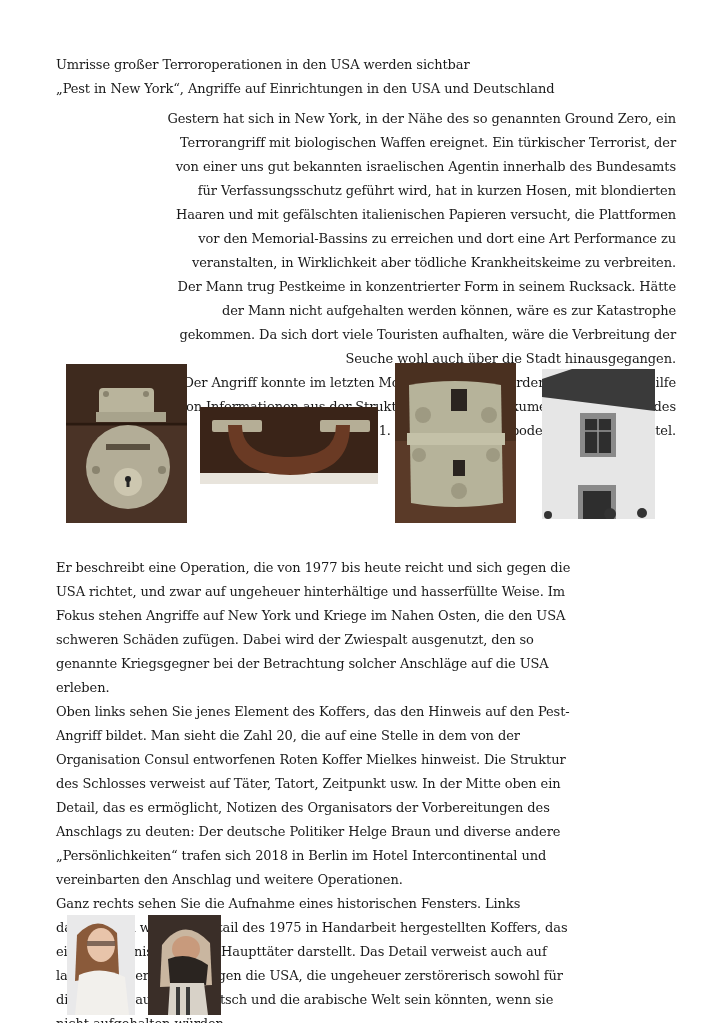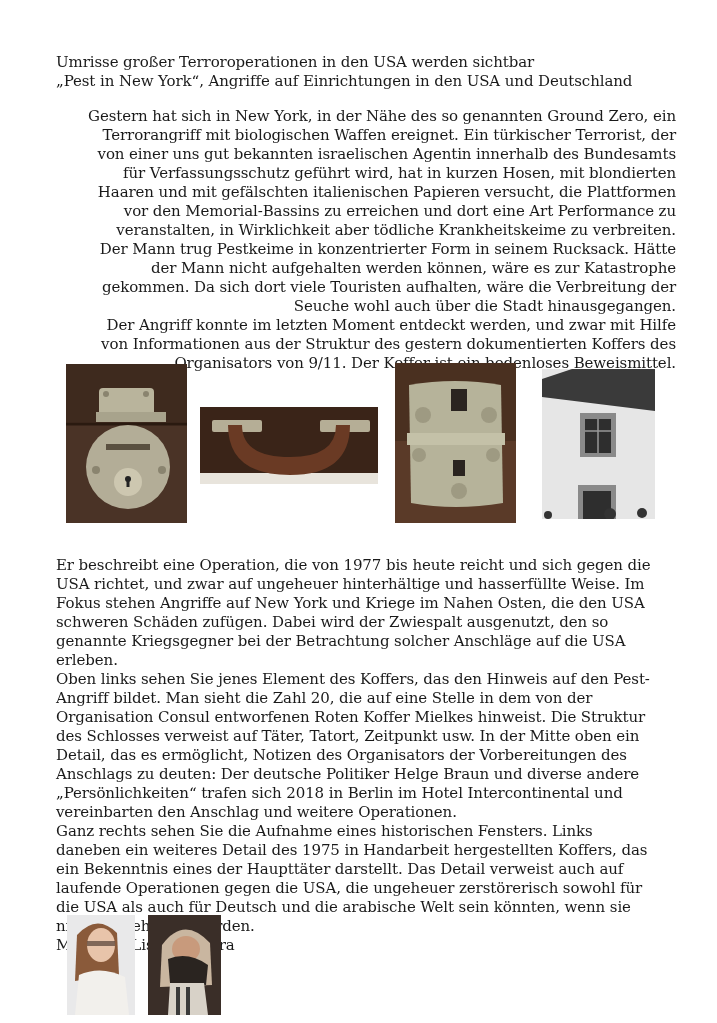--- a/index.html
+++ b/index.html
@@ -1,18 +1,18 @@
 <!DOCTYPE html>
 <html><head>
 <meta charset="utf-8">
 <style>
   html,body{margin:0;padding:0;background:#ffffff;}
   body{width:717px;height:1023px;position:relative;overflow:hidden;
        font-family:"DejaVu Serif","Liberation Serif",serif;color:#1a1a1a;}
-  .text{position:absolute;left:56px;width:620px;font-size:15px;line-height:19px;white-space:pre-line;letter-spacing:-0.1px;}
+  .text{position:absolute;left:56px;width:620px;font-size:13px;line-height:24px;white-space:pre-line;letter-spacing:-0.1px;}
   #title{top:53px;}
   #p1{top:107px;text-align:right;}
   #p2{top:556px;}
   .img{position:absolute;overflow:hidden;}
   .img svg{display:block;width:100%;height:100%;}
 </style>
 </head>
 <body>
 
 <div id="title" class="text">Umrisse großer Terroroperationen in den USA werden sichtbar

